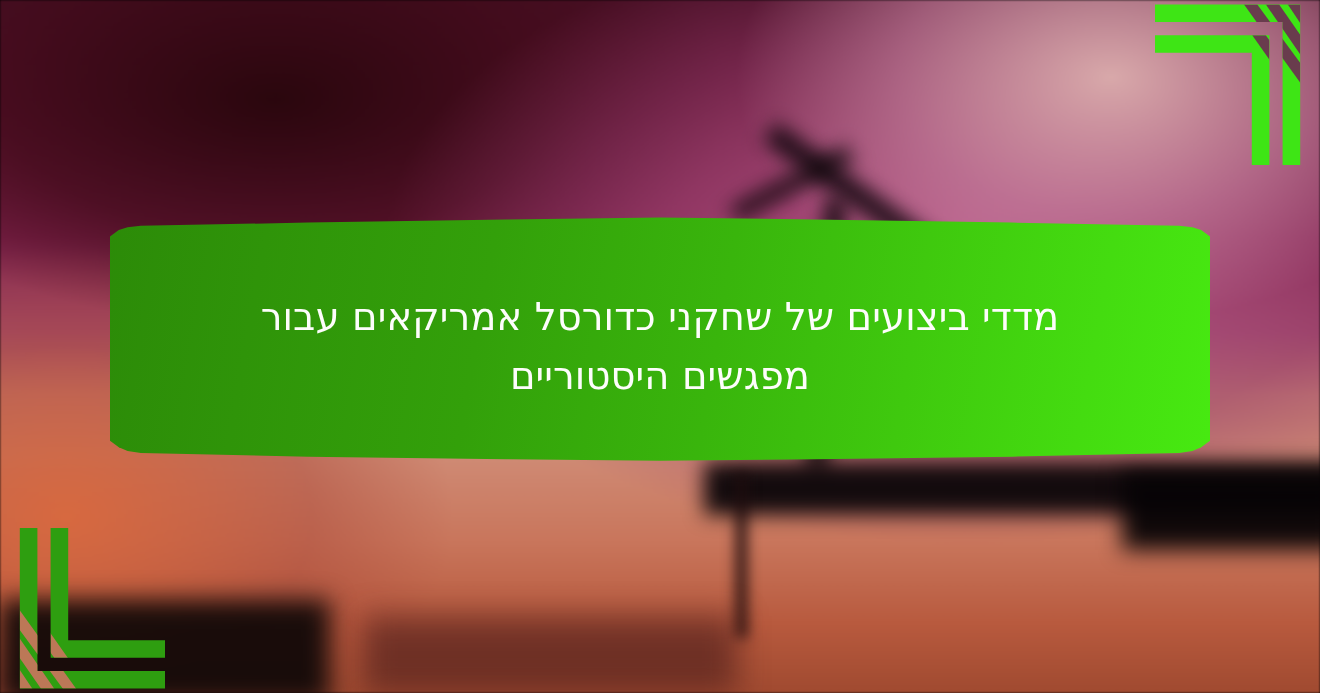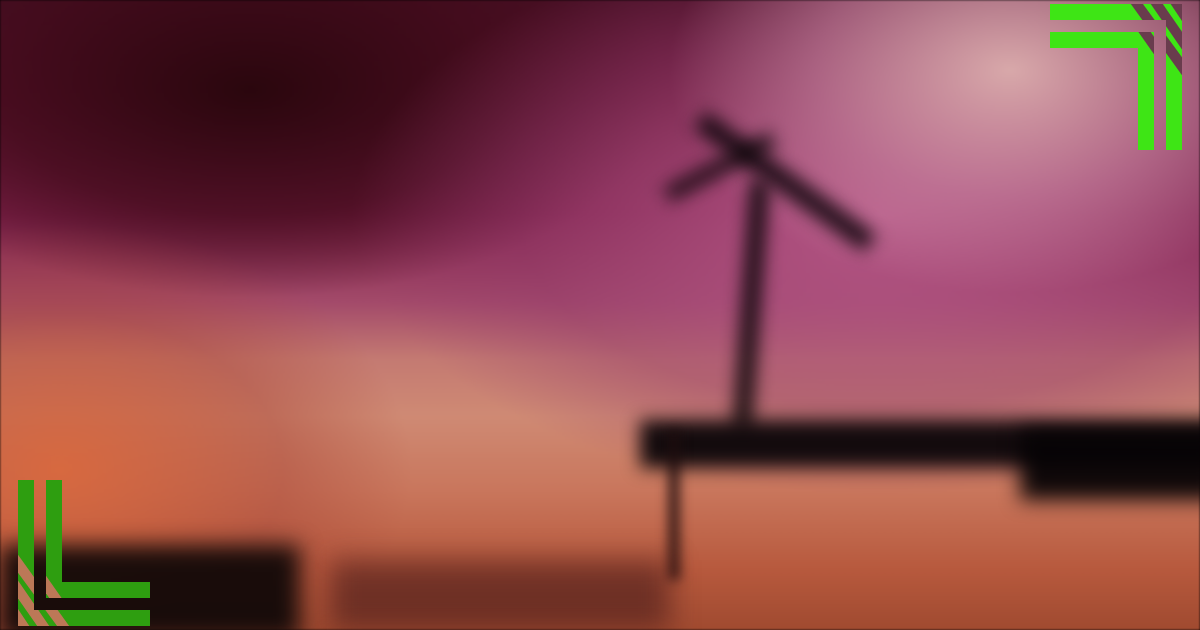--- a/index.html
+++ b/index.html
@@ -217,14 +217,20 @@
         <polygon points="156,0 166,0 168,4 168,16" fill="#c4765c" opacity="0.95"></polygon>
       </g>
       <g clip-path="url(#clip-bl-inner)">
         <polygon points="84,0 96,0 140,62 140,80" fill="#c4765c" opacity="0.95"></polygon>
         <polygon points="104,0 116,0 148,48 148,66" fill="#c4765c" opacity="0.95"></polygon>
         <polygon points="124,0 136,0 156,32 156,50" fill="#c4765c" opacity="0.95"></polygon>
       </g>
     </g>
   </svg>
 
+  <div class="banner-wrap">
+    <div class="banner-shape"></div>
+    <div class="banner-text">
+      <h1 class="headline">מדדי ביצועים של שחקני כדורסל אמריקאים עבור מפגשים היסטוריים</h1>
+    </div>
+  </div>
 
 </div>
 
 </body></html>

